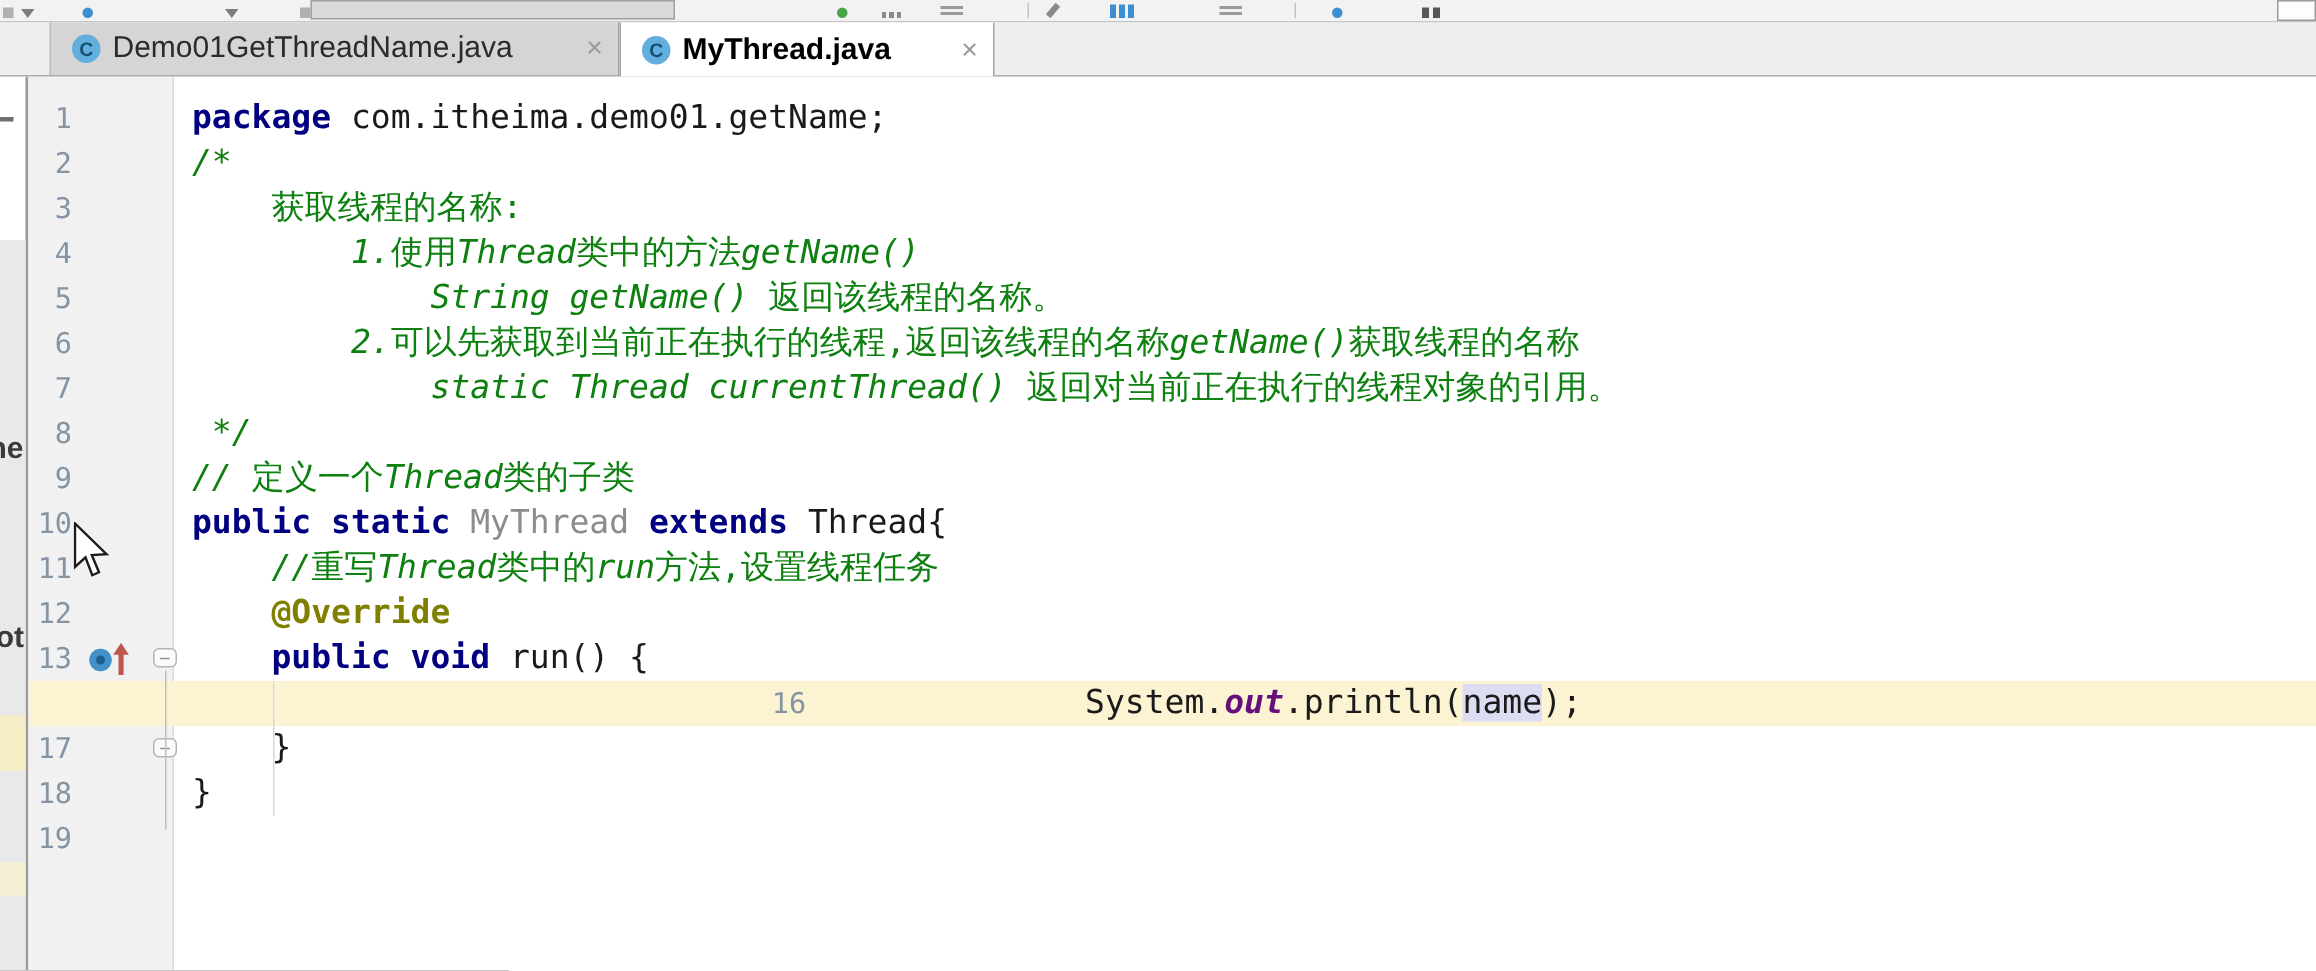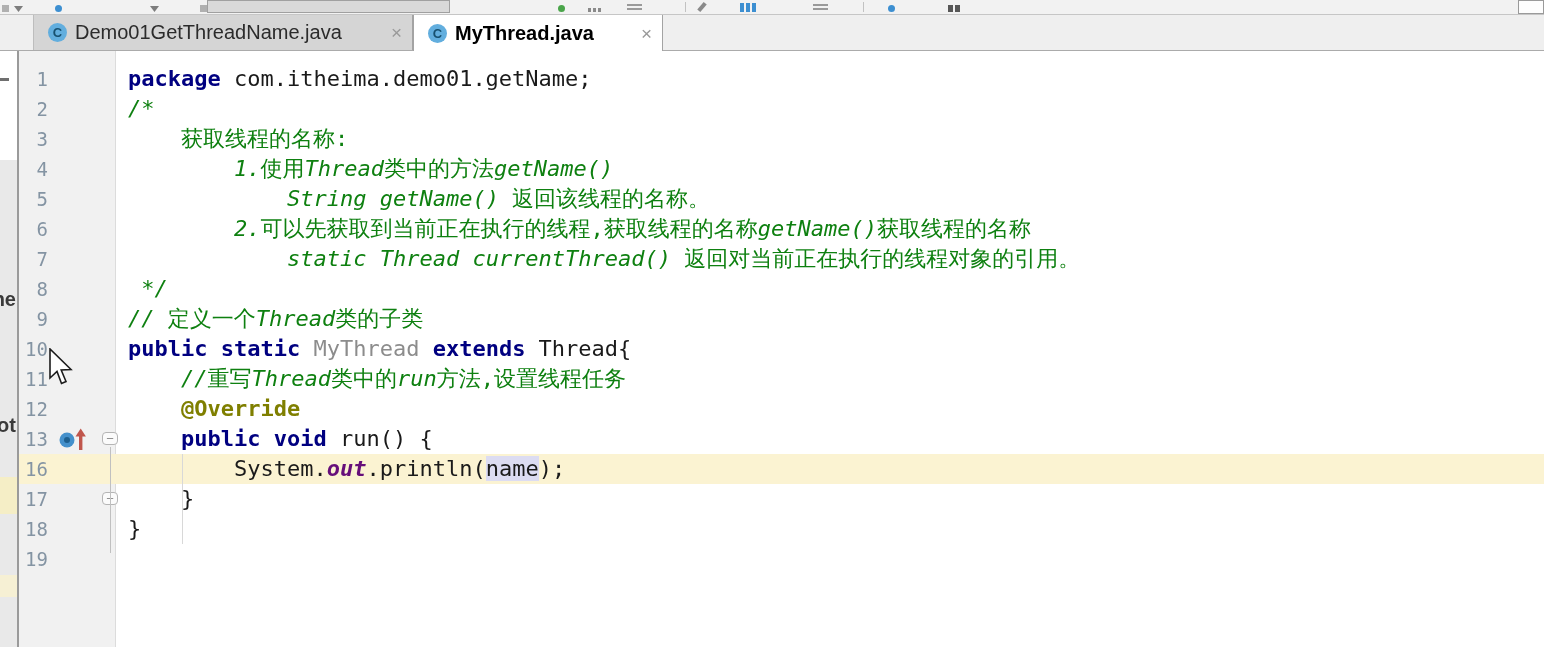--- a/index.html
+++ b/index.html
@@ -45,21 +45,21 @@
            font-weight:bold;font-size:20px;color:#3a3a3a;}
   .lp-strip{position:absolute;left:0;width:17px;}
   .lp-dash{position:absolute;left:0;top:27px;width:9px;height:3px;background:#6f6f6f;}
 
   
   .editor{position:relative;flex:1;background:#fff;overflow:hidden;padding-top:13px;box-sizing:border-box;}
   .gutter-strip{position:absolute;left:0;top:0;bottom:0;width:96px;background:#f1f1f1;
                 border-right:1px solid #dcdcdc;z-index:0;}
   .rows{position:relative;z-index:1;}
   .row{display:flex;height:30px;line-height:30px;white-space:pre;}
-  .row.current{background:var(--currentLine);}
+  .row.current{background:var(--currentLine);justify-content:center;}
   .num{width:33px;flex:0 0 auto;text-align:right;padding-right:4px;box-sizing:border-box;
        font-family:"DejaVu Sans Mono",monospace;font-size:19px;color:var(--lineNum);}
   .ico{width:42px;flex:0 0 auto;position:relative;}
   .foldc{width:32px;flex:0 0 auto;position:relative;}
   .fold-marker{position:absolute;left:8px;top:8px;width:16px;height:13px;border:1px solid #b5b5b5;
                border-radius:4px;background:#fbfbfb;color:#8a8a8a;font-size:13px;line-height:11px;
                text-align:center;box-sizing:border-box;}
   .code{font-family:"DejaVu Sans Mono","DejaVu Sans",monospace;font-size:22px;padding-left:2px;color:var(--plain);}
 
   .s-k{color:var(--keyword);font-weight:bold;}
@@ -126,21 +126,21 @@
       </div>
 
     <div class="editor">
       <div class="gutter-strip"></div>
       <div class="rows">
           <div class="row"><div class="num">1</div><div class="ico"></div><div class="foldc"></div><div class="code"><span class="s-k">package</span><span class="s-p"> com.itheima.demo01.getName;</span></div></div>
           <div class="row"><div class="num">2</div><div class="ico"></div><div class="foldc"></div><div class="code"><span class="s-ci">/*</span></div></div>
           <div class="row"><div class="num">3</div><div class="ico"></div><div class="foldc"></div><div class="code"><span class="s-c">    获取线程的名称:</span></div></div>
           <div class="row"><div class="num">4</div><div class="ico"></div><div class="foldc"></div><div class="code"><span class="s-c">        </span><span class="s-ci">1.</span><span class="s-c">使用</span><span class="s-ci">Thread</span><span class="s-c">类中的方法</span><span class="s-ci">getName()</span></div></div>
           <div class="row"><div class="num">5</div><div class="ico"></div><div class="foldc"></div><div class="code"><span class="s-c">            </span><span class="s-ci">String getName()</span><span class="s-c"> 返回该线程的名称。</span></div></div>
-          <div class="row"><div class="num">6</div><div class="ico"></div><div class="foldc"></div><div class="code"><span class="s-c">        </span><span class="s-ci">2.</span><span class="s-c">可以先获取到当前正在执行的线程,获取线程的名称</span><span class="s-ci">getName()</span><span class="s-c">获取线程的名称</span></div></div>
+          <div class="row"><div class="num">6</div><div class="ico"></div><div class="foldc"></div><div class="code"><span class="s-c">        </span><span class="s-ci">2.</span><span class="s-c">可以先获取到当前正在执行的线程,返回该线程的名称</span><span class="s-ci">getName()</span><span class="s-c">获取线程的名称</span></div></div>
           <div class="row"><div class="num">7</div><div class="ico"></div><div class="foldc"></div><div class="code"><span class="s-c">            </span><span class="s-ci">static Thread currentThread()</span><span class="s-c"> 返回对当前正在执行的线程对象的引用。</span></div></div>
           <div class="row"><div class="num">8</div><div class="ico"></div><div class="foldc"></div><div class="code"><span class="s-ci"> */</span></div></div>
           <div class="row"><div class="num">9</div><div class="ico"></div><div class="foldc"></div><div class="code"><span class="s-ci">// </span><span class="s-c">定义一个</span><span class="s-ci">Thread</span><span class="s-c">类的子类</span></div></div>
           <div class="row"><div class="num">10</div><div class="ico"></div><div class="foldc"></div><div class="code"><span class="s-k">public static</span><span class="s-p"> </span><span class="s-g">MyThread</span><span class="s-p"> </span><span class="s-k">extends</span><span class="s-p"> Thread{</span></div></div>
           <div class="row"><div class="num">11</div><div class="ico"></div><div class="foldc"></div><div class="code"><span class="s-c">    </span><span class="s-ci">//</span><span class="s-c">重写</span><span class="s-ci">Thread</span><span class="s-c">类中的</span><span class="s-ci">run</span><span class="s-c">方法,设置线程任务</span></div></div>
           <div class="row"><div class="num">12</div><div class="ico"></div><div class="foldc"></div><div class="code"><span class="s-p">    </span><span class="s-a">@Override</span></div></div>
           <div class="row"><div class="num">13</div><div class="ico"><svg width="32" height="25" viewBox="0 0 32 25" class="ovr">
                 <circle cx="9" cy="13" r="7.5" fill="var(--overrideIconBlue)"></circle>
                 <circle cx="9" cy="13" r="3" fill="#1d5f8f"></circle>
                 <rect x="21" y="8" width="3.4" height="15" fill="var(--overrideArrowRed)"></rect>

